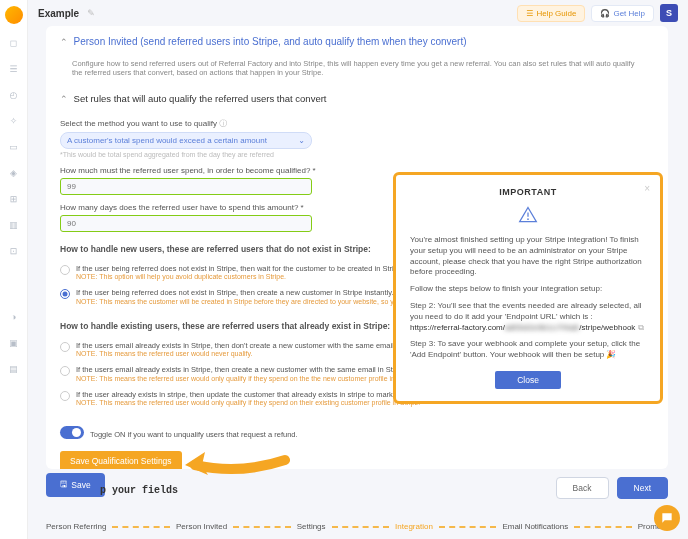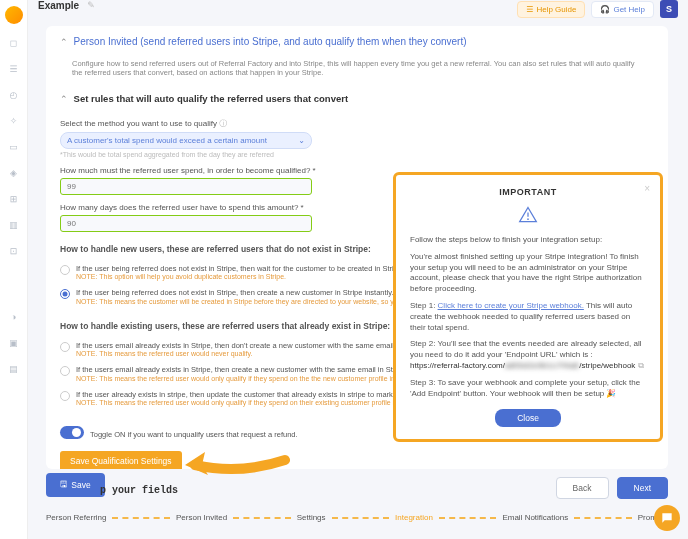--- a/index.html
+++ b/index.html
@@ -3,34 +3,34 @@
 <meta charset="utf-8">
 <style>
 * { box-sizing: border-box; margin: 0; padding: 0; font-family: -apple-system, BlinkMacSystemFont, "Segoe UI", Arial, sans-serif; }
 body { width: 688px; height: 539px; background: #f5f6fa; position: relative; overflow: hidden; font-size: 9px; }
 
 .sidebar { position: absolute; left: 0; top: 0; width: 28px; height: 539px; background: #fff; border-right: 1px solid #eee; display: flex; flex-direction: column; align-items: center; padding-top: 6px; gap: 12px; }
 .sidebar-logo { width: 18px; height: 18px; background: linear-gradient(135deg,#ffb800,#ff8c00); border-radius: 50%; }
 .sidebar-icon { width: 14px; height: 14px; color: #b8bfc9; display:flex; align-items:center; justify-content:center;}
 .sidebar-gap { height: 28px; }
 
-.topbar { position: absolute; left:28px; top:0; right:0; height:26px; display:flex; align-items:flex-start; padding:0 10px; background:#f5f6fa;}
+.topbar { position: absolute; left:28px; top:0; right:0; height:26px; display:flex; align-items:center; padding:0 10px; background:#f5f6fa;}
 .topbar-title { font-weight:600; color:#333; font-size:10px;}
 .topbar-edit { margin-left:8px; color:#bbb;}
 .topbar-right { margin-left:auto; display:flex; gap:6px; align-items:center;}
 .pill { padding:3px 8px; border-radius:4px; font-size:8px; display:flex; align-items:center; gap:3px; cursor:pointer;}
 .pill-guide { background:#fff3e0; color:#e69500; border:1px solid #ffe0b3;}
 .pill-help { background:#fff; color:#5b7fd9; border:1px solid #e3e9f5;}
 .avatar { width:18px; height:18px; background:#3d4db5; color:#fff; display:flex; align-items:center; justify-content:center; border-radius:3px; font-size:9px; font-weight:600;}
 
 .card { position:absolute; left:46px; top:26px; right:20px; bottom:70px; background:#fff; border-radius:6px; padding:10px 14px; overflow:hidden;}
 .card-header { color:#4a6fd1; font-size:10px; display:flex; align-items:center; gap:6px; padding-bottom:6px;}
 .chev { color:#888; font-size:9px;}
 .card-desc { color:#888; font-size:7.5px; margin:6px 12px 10px;}
-.section-title { color:#333; font-size:9.5px; font-weight:700; margin:6px 0;}
+.section-title { color:#333; font-size:9.5px; font-weight:400; margin:6px 0;}
 .label { color:#555; font-size:8px; margin-top:8px; margin-bottom:3px;}
 .info { color:#bbb; font-size:8px;}
 .note { color:#bbb; font-size:7px; margin-top:2px;}
 .select { background:#eaf0ff; border:1px solid #d0dcf7; border-radius:8px; padding:3px 6px; font-size:8px; color:#5b7fd9; width:252px; display:flex; justify-content:space-between;}
 .input { background:#f8f9fc; border:1px solid #84cc16; border-radius:3px; padding:3px 6px; font-size:8px; width:252px; color:#777;}
 .subhead { color:#555; font-size:8.5px; font-weight:600; margin-top:12px; margin-bottom:6px;}
 .radio-row { display:flex; gap:6px; padding:4px 0; align-items:flex-start;}
 .radio { width:10px; height:10px; border:1.5px solid #4a6fd1; border-radius:50%; flex-shrink:0; margin-top:1px; position:relative;}
 .radio.checked::after { content:''; position:absolute; width:5px; height:5px; background:#4a6fd1; border-radius:50%; top:50%; left:50%; transform:translate(-50%,-50%);}
 .radio-row.faint .radio { border-color:#ccc;}
@@ -44,31 +44,31 @@
 
 .modal { position:absolute; right:25px; top:172px; width:270px; background:#fff; border:3px solid #f5a623; border-radius:6px; padding:12px 14px; font-size:8px; color:#555;}
 .modal-title { text-align:center; font-weight:600; color:#333; letter-spacing:0.5px; font-size:9px;}
 .modal-close { position:absolute; right:10px; top:8px; color:#ccc; cursor:pointer; font-size:10px;}
 .modal-icon { text-align:center; margin:8px 0;}
 .modal-icon svg { width:20px; height:20px;}
 .modal p { margin:6px 0; line-height:1.35;}
 .modal a { color:#5b7fd9; text-decoration:underline;}
 .code { color:#333; font-weight:500;}
 .copy-ic { color:#aaa; font-size:8px; margin-left:3px;}
-.modal-btn { display:block; margin:10px auto 0; background:#4a6fd1; color:#fff; border:none; border-radius:8px; padding:4px 22px; font-size:8.5px; cursor:pointer;}
+.modal-btn { display:block; margin:10px auto 0; background:#4a6fd1; color:#fff; border:none; border-radius:2px; padding:4px 22px; font-size:8.5px; cursor:pointer;}
 .blur { filter:blur(2.5px); letter-spacing:0.5px;}
 
 .footer-save { position:absolute; left:46px; bottom:42px; background:#4a6fd1; color:#fff; border:none; border-radius:4px; padding:5px 14px; font-size:8.5px; display:flex; gap:4px; align-items:center;}
 .map-fields { position:absolute; left:100px; bottom:43px; color:#333; font-size:10px; font-weight:600;font-family:Liberation Mono, monospace;}
 .nav-btns { position:absolute; right:20px; bottom:40px; display:flex; gap:8px;}
 .nav-btn { padding:5px 16px; border-radius:4px; font-size:8.5px; border:1px solid #d0d6e2;}
 .nav-back { background:#fff; color:#666;}
 .nav-next { background:#4a6fd1; color:#fff; border-color:#4a6fd1;}
 
-.steps { position:absolute; left:46px; right:20px; bottom:17px; display:flex; justify-content:space-between; align-items:center;}
+.steps { position:absolute; left:46px; right:20px; bottom:8px; display:flex; justify-content:space-between; align-items:center;}
 .step { font-size:8px; color:#555; font-weight:500;}
 .step.active { color:#f5a623;}
 .step-line { flex:1; border-top:2px dashed #f5b84a; margin:0 6px;}
 
 .chat-bubble { position:absolute; right:8px; bottom:8px; width:26px; height:26px; background:#f5a623; border-radius:50%; display:flex; align-items:center; justify-content:center;}
 </style>
 </head>
 <body>
 
 <div class="sidebar">
@@ -184,23 +184,22 @@
 <div class="modal">
   <div class="modal-close">×</div>
   <div class="modal-title">IMPORTANT</div>
   <div class="modal-icon">
     <svg viewBox="0 0 24 24">
         <path d="M12 3 L22 20 L2 20 Z" fill="none" stroke="#5b7fd9" stroke-width="1.5"></path>
         <line x1="12" y1="9" x2="12" y2="14" stroke="#5b7fd9" stroke-width="1.5"></line>
         <circle cx="12" cy="17" r="1" fill="#5b7fd9"></circle>
       </svg>
   </div>
+  <p>You're almost finished setting up your Stripe integration! To finish your setup you will need to be an administrator on your Stripe account, please check that you have the right Stripe authorization before proceeding.</p>
   <p>Follow the steps below to finish your integration setup:</p>
-  <p>You're almost finished setting up your Stripe integration! To finish your setup you will need to be an administrator on your Stripe account, please check that you have the right Stripe authorization before proceeding.</p>
-  <p><span>Step 1: </span><a>Click here to create your Stripe webhook.</a><span> This will auto create the webhook needed to qualify referred users based on their total spend.</span></p>
   <p><span>Step 2: You'll see that the events needed are already selected, all you need to do it add your 'Endpoint URL' which is :</span><br><span class="code"><span>https://referral-factory.com/</span><span class="blur">a8f3d2e9b1c7f4a6</span><span>/stripe/webhook</span></span><span class="copy-ic">⧉</span></p>
   <p>Step 3: To save your webhook and complete your setup, click the 'Add Endpoint' button. Your webhook will then be setup 🎉</p>
   <button class="modal-btn">Close</button>
 </div>
 
 <button class="footer-save">
     <span>🖫</span>
     <span>Save</span>
   </button>
 <div class="map-fields">p your fields</div>

